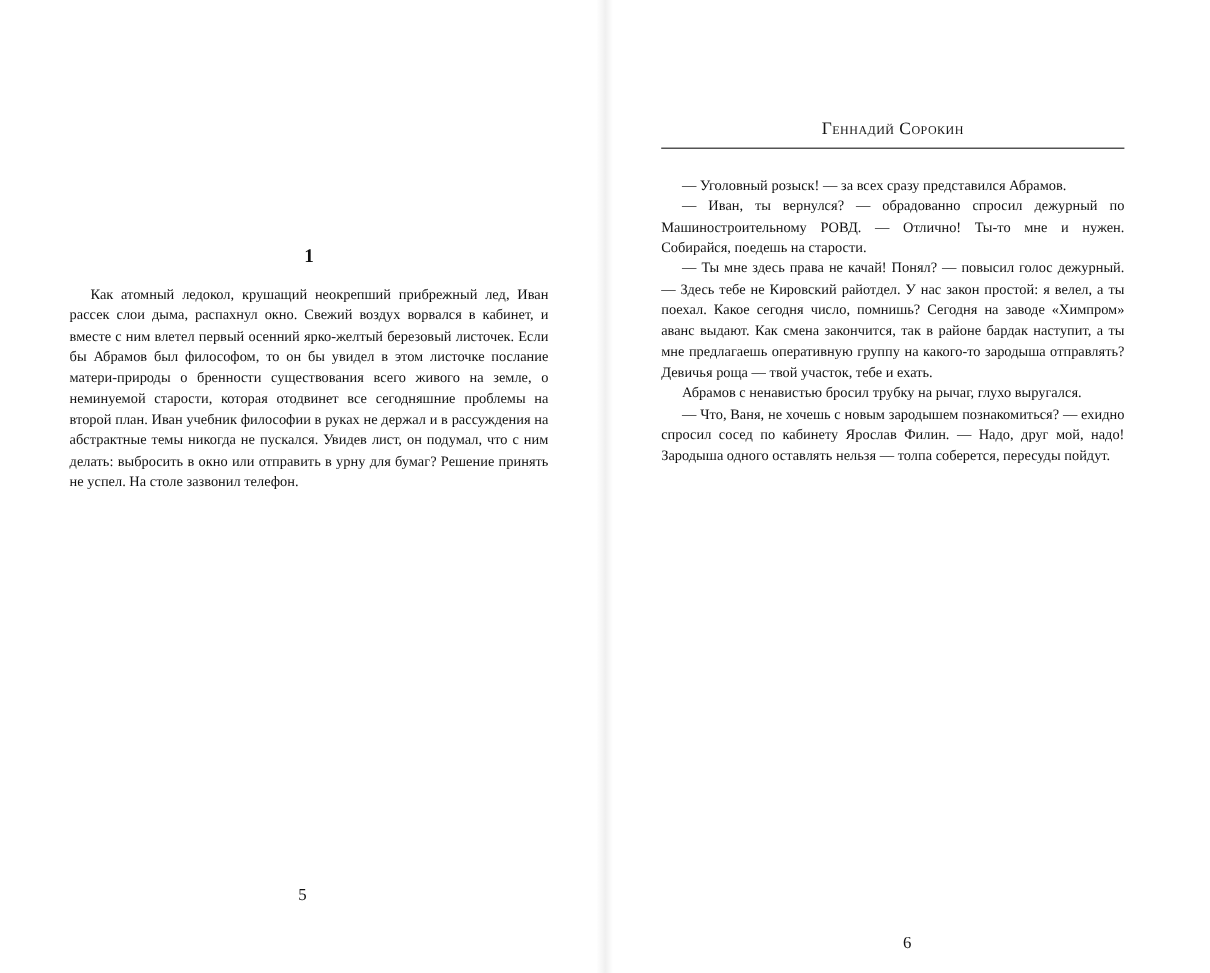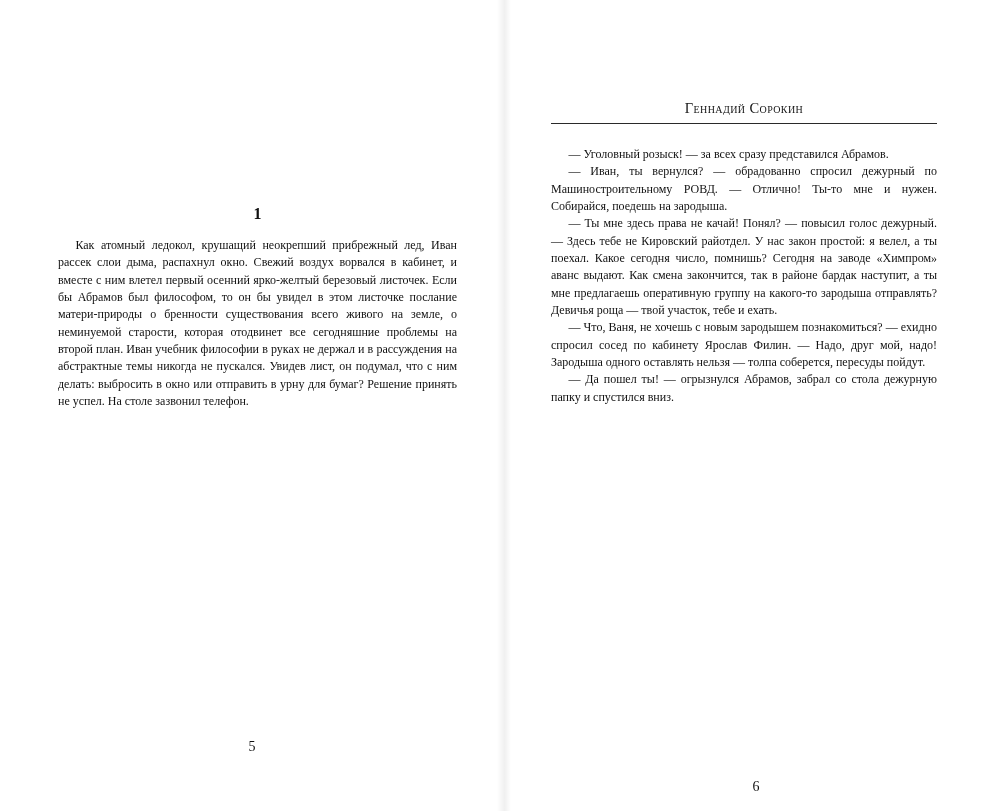--- a/index.html
+++ b/index.html
@@ -98,22 +98,22 @@
     <div class="body-text">
       <p>Как атомный ледокол, крушащий неокрепший прибрежный лед, Иван рассек слои дыма, распахнул окно. Свежий воздух ворвался в кабинет, и вместе с ним влетел первый осенний ярко-желтый березовый листочек. Если бы Абрамов был философом, то он бы увидел в этом листочке послание матери-природы о бренности существования всего живого на земле, о неминуемой старости, которая отодвинет все сегодняшние проблемы на второй план. Иван учебник философии в руках не держал и в рассуждения на абстрактные темы никогда не пускался. Увидев лист, он подумал, что с ним делать: выбросить в окно или отправить в урну для бумаг? Решение принять не успел. На столе зазвонил телефон.</p>
     </div>
     <div class="folio">5</div>
   </div>
 
   <div class="page right">
     <div class="running-head">Геннадий Сорокин</div>
     <div class="body-text">
       <p>— Уголовный розыск! — за всех сразу представился Абрамов.</p>
-      <p>— Иван, ты вернулся? — обрадованно спросил дежурный по Машиностроительному РОВД. — Отлично! Ты-то мне и нужен. Собирайся, поедешь на зародыша.</p>
+      <p>— Иван, ты вернулся? — обрадованно спросил дежурный по Машиностроительному РОВД. — Отлично! Ты-то мне и нужен. Собирайся, поедешь на старости.</p>
       <p>— Ты мне здесь права не качай! Понял? — повысил голос дежурный. — Здесь тебе не Кировский райотдел. У нас закон простой: я велел, а ты поехал. Какое сегодня число, помнишь? Сегодня на заводе «Химпром» аванс выдают. Как смена закончится, так в районе бардак наступит, а ты мне предлагаешь оперативную группу на какого-то зародыша отправлять? Девичья роща — твой участок, тебе и ехать.</p>
+      <p>Абрамов с ненавистью бросил трубку на рычаг, глухо выругался.</p>
       <p>— Что, Ваня, не хочешь с новым зародышем познакомиться? — ехидно спросил сосед по кабинету Ярослав Филин. — Надо, друг мой, надо! Зародыша одного оставлять нельзя — толпа соберется, пересуды пойдут.</p>
-      <p>— Да пошел ты! — огрызнулся Абрамов, забрал со стола дежурную папку и спустился вниз.</p>
     </div>
     <div class="folio">6</div>
   </div>
 
   <div class="gutter"></div>
 </div>
 
 </body></html>

